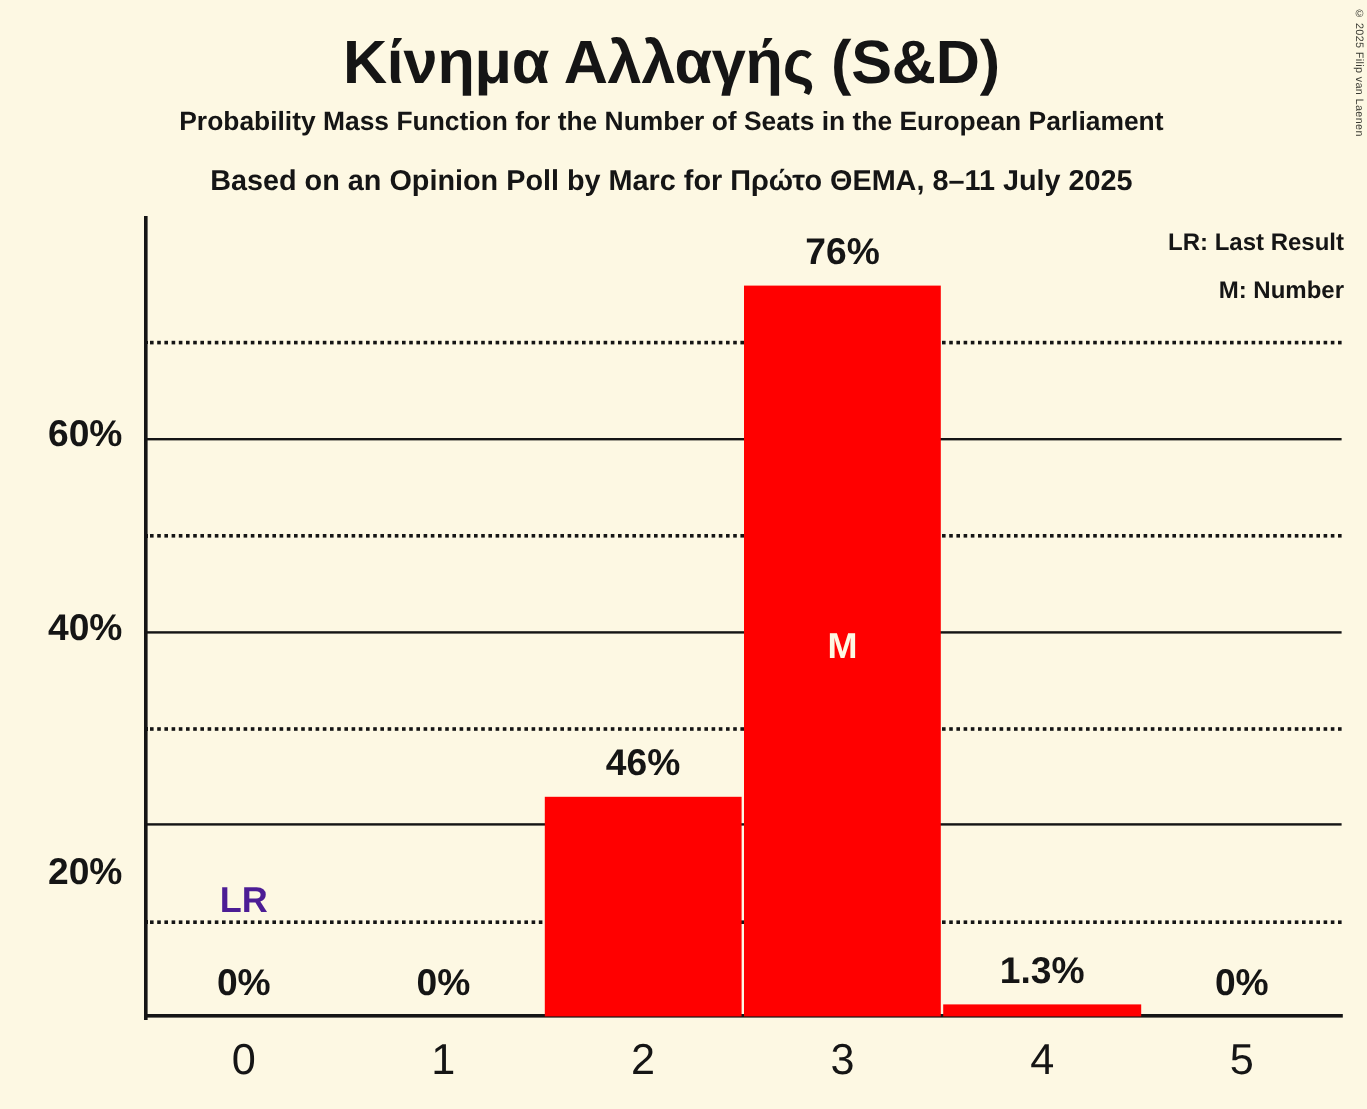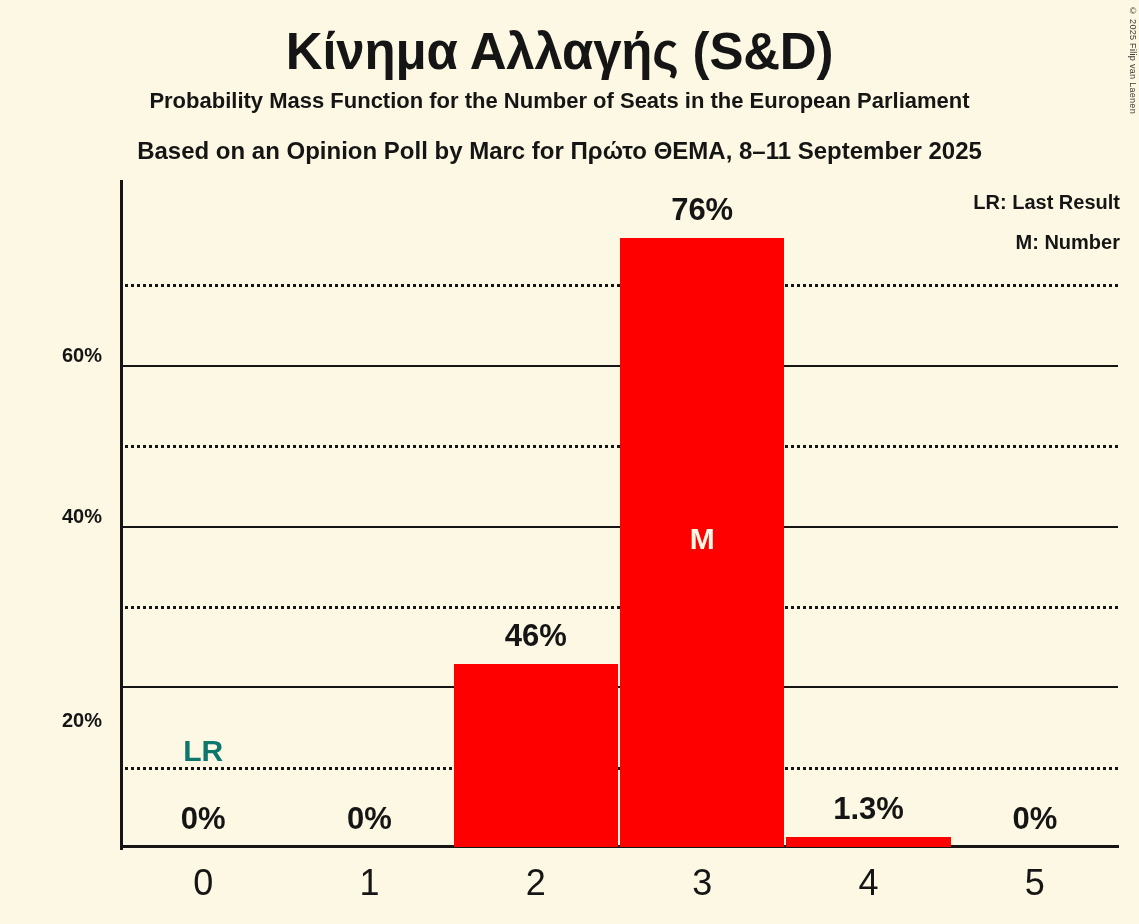--- a/index.html
+++ b/index.html
@@ -94,21 +94,21 @@
   }
   .gridline.minor {
     border-top: 3px dotted #151515;
   }
 
   .ytick {
     position: absolute;
     right: 1037px;
     width: 100px;
     text-align: right;
-    font-size: 20px;
+    font-size: 31px;
     font-weight: bold;
     white-space: nowrap;
   }
 
   
   .bar {
     position: absolute;
     bottom: 0;
     background: #ff0000;
   }
@@ -125,21 +125,21 @@
     position: absolute;
     text-align: center;
     font-size: 30px;
     font-weight: bold;
     white-space: nowrap;
   }
   .marker.inside {
     color: #fdf8e3;
   }
   .marker.outside {
-    color: #0f766e;
+    color: #4c1d95;
   }
 
   
   .xtick {
     position: absolute;
     top: 862px;
     width: 166px;
     text-align: center;
     font-size: 36px;
     white-space: nowrap;
@@ -159,21 +159,21 @@
     white-space: nowrap;
   }
 </style>
 </head>
 <body>
 
 <div id="root">
 
   <div class="title" id="chart-title">Κίνημα Αλλαγής (S&amp;D)</div>
   <div class="title" id="chart-subtitle">Probability Mass Function for the Number of Seats in the European Parliament</div>
-  <div class="title" id="chart-subsubtitle">Based on an Opinion Poll by Marc for Πρώτο ΘΕΜΑ, 8–11 September 2025</div>
+  <div class="title" id="chart-subsubtitle">Based on an Opinion Poll by Marc for Πρώτο ΘΕΜΑ, 8–11 July 2025</div>
 
   <div id="copyright">© 2025 Filip van Laenen</div>
 
   <div id="y-axis-line"></div>
   <div id="x-axis-line"></div>
 
   <div id="plot">
 
   <div class="gridline minor" style="top: 104.47px;"></div>
       <div class="gridline minor" style="top: 265.193px;"></div>

